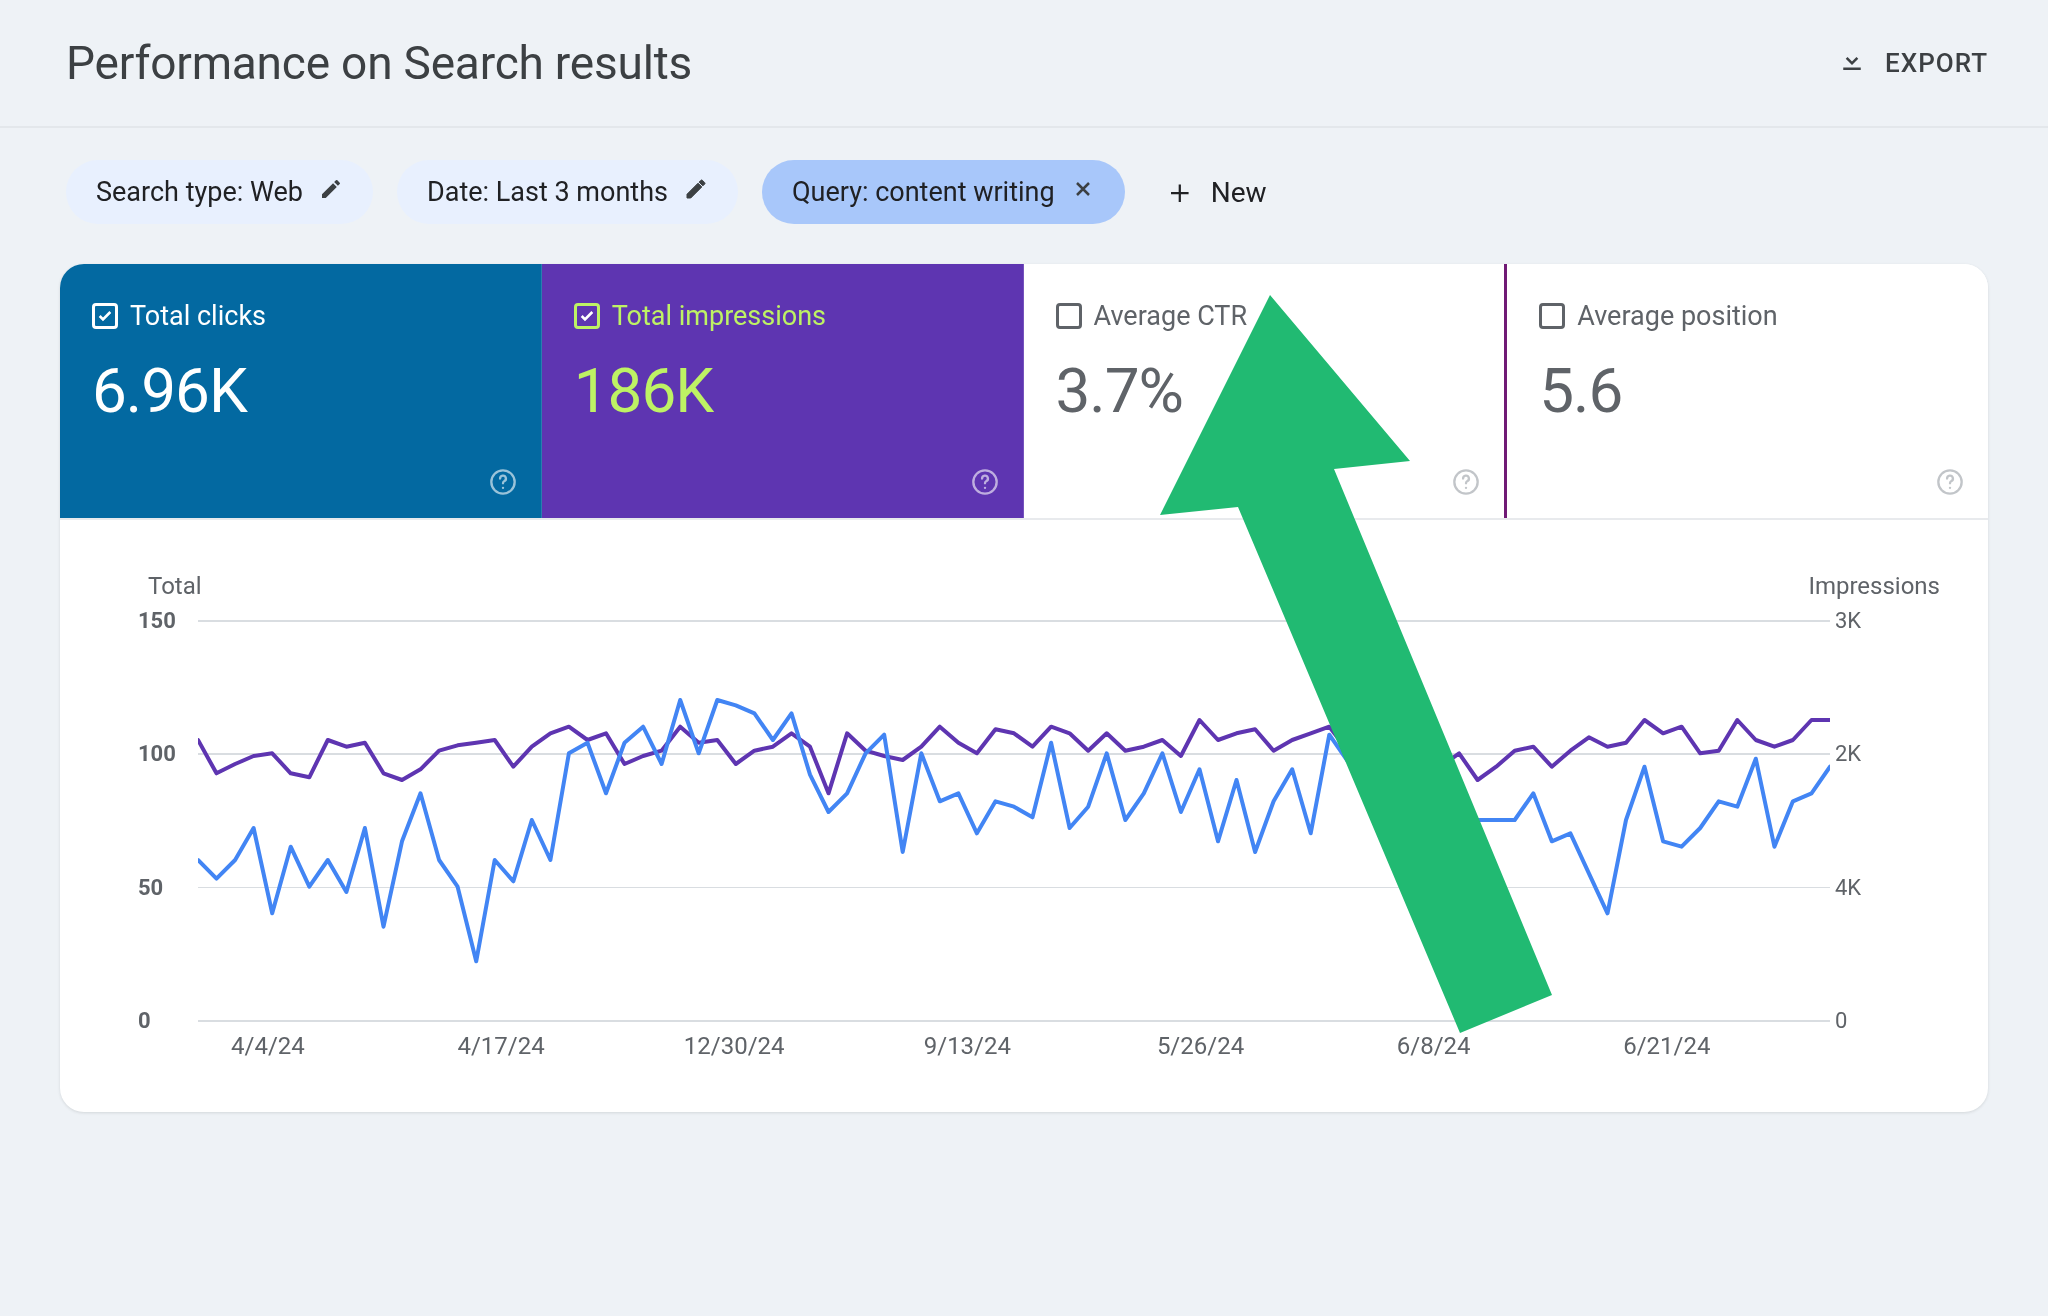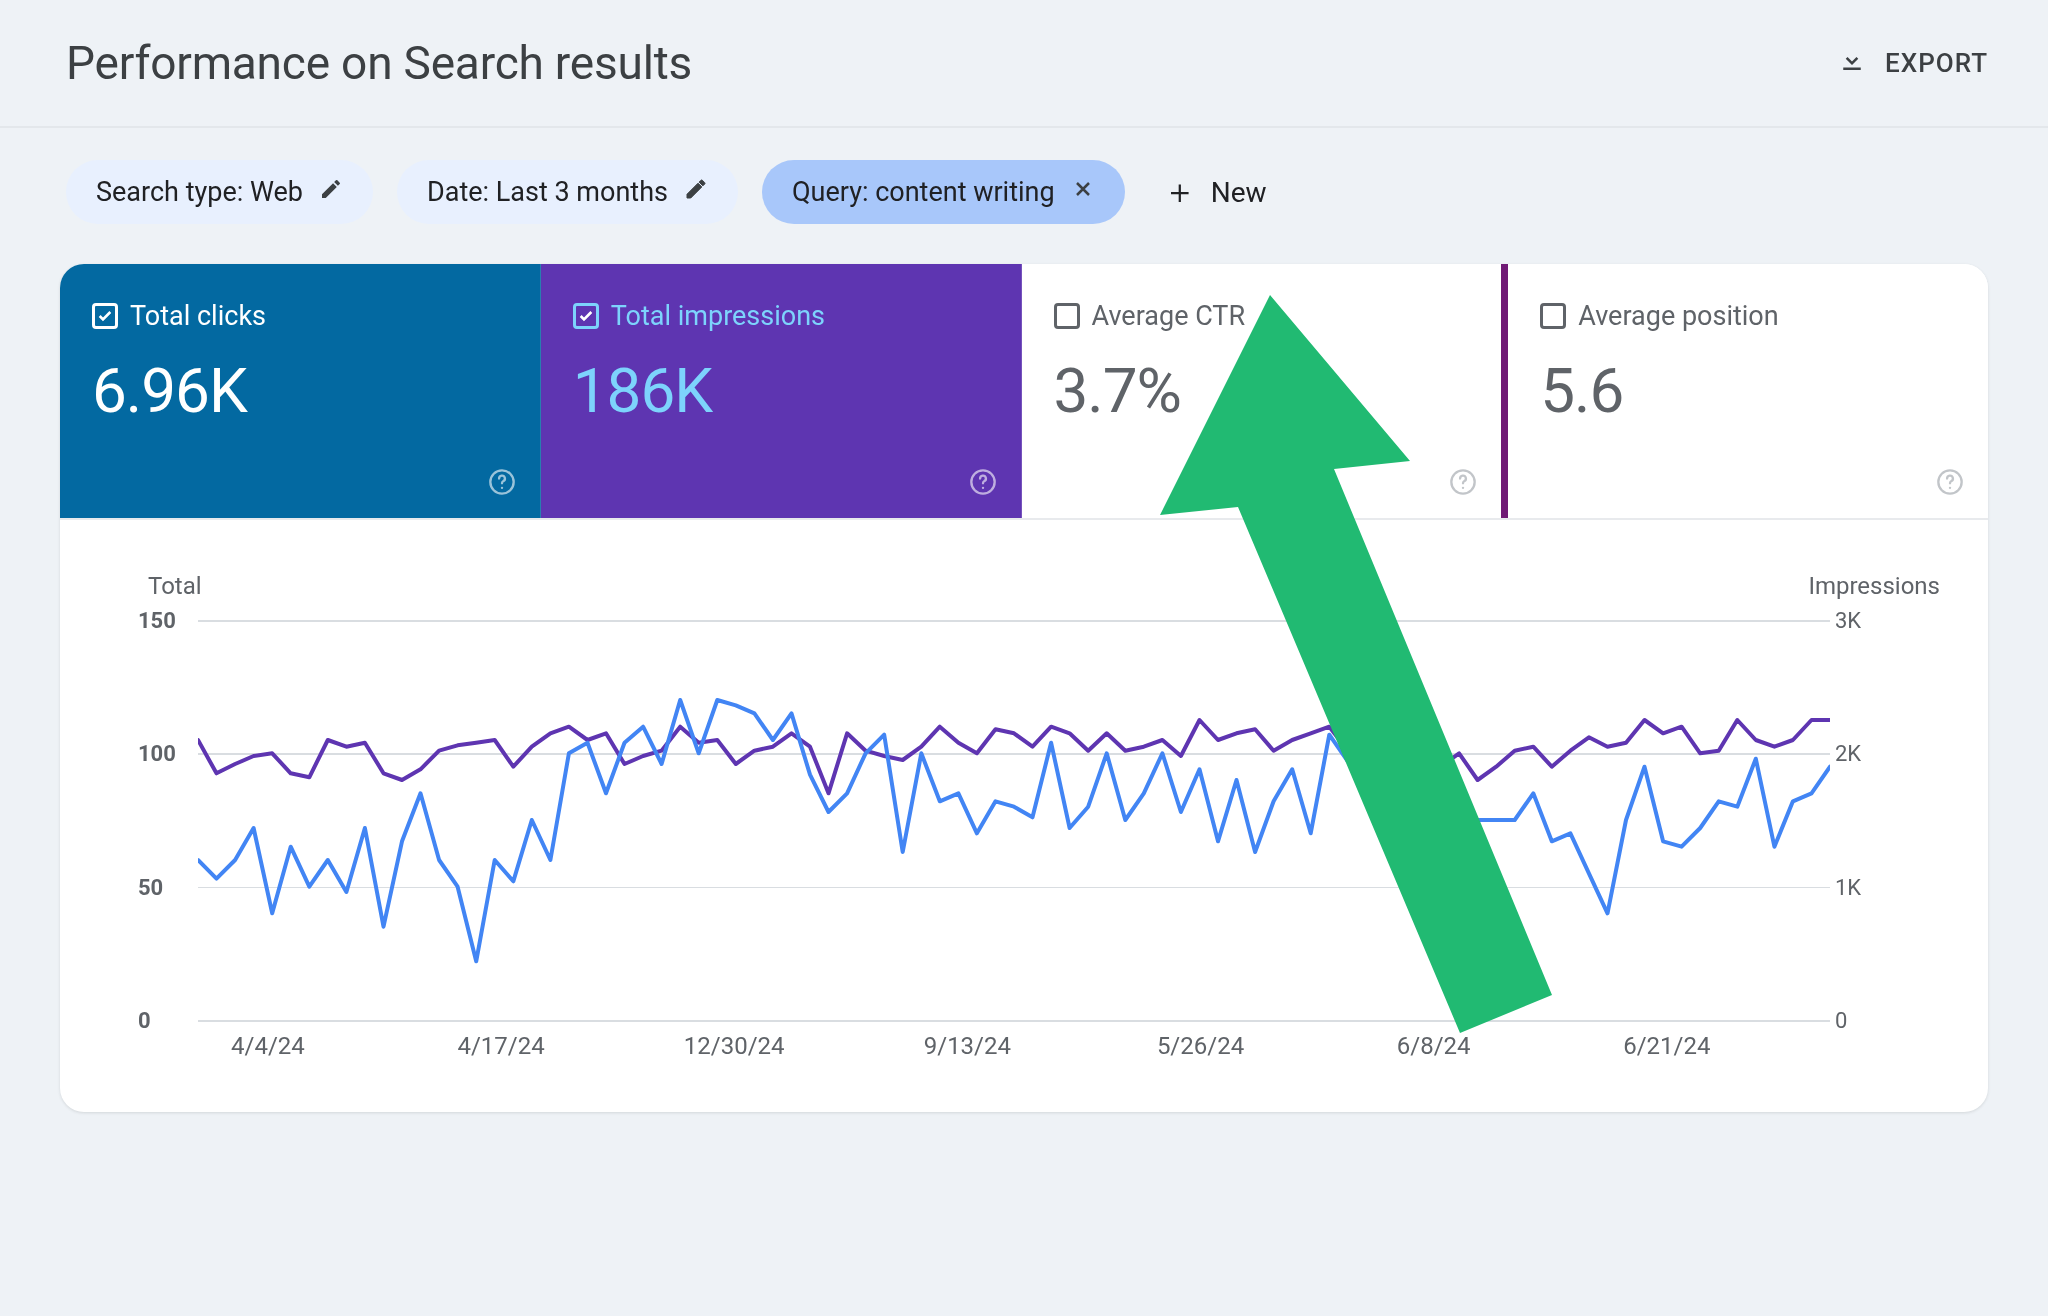--- a/index.html
+++ b/index.html
@@ -89,24 +89,24 @@
   .tile {
     position: relative;
     flex: 1;
     padding: 36px 32px 28px 32px;
     display: flex;
     flex-direction: column;
     justify-content: flex-start;
     cursor: pointer;
     border-right: 1px solid rgba(255,255,255,0.15);
   }
-  .tile.inactive { background: #fff; border-right: 7px solid #701a75; }
+  .tile.inactive { background: #fff; border-right: 3px solid #701a75; }
   .tile.inactive:last-child { border-right: none; }
   .tile.clicks { background: #0369a1; color: #fff; }
-  .tile.impressions { background: #5e35b1; color: #7dd3fc; }
+  .tile.impressions { background: #5e35b1; color: #bef264; }
   .tile-head {
     display: flex;
     align-items: center;
     gap: 12px;
     font-size: 27px;
     margin-bottom: 22px;
   }
   .tile.inactive .tile-head { color: #5f6368; }
   .tile-value {
     font-size: 62px;
@@ -324,21 +324,21 @@
     <div class="axis-title-left">Total</div>
     <div class="axis-title-right">Impressions</div>
 
     <div class="plot" id="plot">
 
     <div class="gridline" style="top: 400px;"></div>
         <div class="ytick-left" style="top: 400px;">0</div>
         <div class="ytick-right" style="top: 400px;">0</div>
         <div class="gridline" style="top: 266.667px;"></div>
         <div class="ytick-left" style="top: 266.667px;">50</div>
-        <div class="ytick-right" style="top: 266.667px;">1K</div>
+        <div class="ytick-right" style="top: 266.667px;">4K</div>
         <div class="gridline" style="top: 133.333px;"></div>
         <div class="ytick-left" style="top: 133.333px;">100</div>
         <div class="ytick-right" style="top: 133.333px;">2K</div>
         <div class="gridline" style="top: 0px;"></div>
         <div class="ytick-left" style="top: 0px;">150</div>
         <div class="ytick-right" style="top: 0px;">3K</div>
         <svg class="lines" viewBox="0 0 1632 400" preserveAspectRatio="none">
           <path d="M0.0 120.0 L18.5 153.3 L37.1 144.0 L55.6 136.0 L74.2 133.3 L92.7 153.3 L111.3 157.3 L129.8 120.0 L148.4 126.7 L166.9 122.7 L185.5 153.3 L204.0 160.0 L222.5 149.3 L241.1 130.7 L259.6 125.3 L278.2 122.7 L296.7 120.0 L315.3 146.7 L333.8 126.7 L352.4 113.3 L370.9 106.7 L389.5 120.0 L408.0 113.3 L426.5 144.0 L445.1 136.0 L463.6 130.7 L482.2 106.7 L500.7 122.7 L519.3 120.0 L537.8 144.0 L556.4 130.7 L574.9 126.7 L593.5 113.3 L612.0 126.7 L630.5 173.3 L649.1 113.3 L667.6 130.7 L686.2 136.0 L704.7 140.0 L723.3 126.7 L741.8 106.7 L760.4 122.7 L778.9 133.3 L797.5 109.3 L816.0 113.3 L834.5 126.7 L853.1 106.7 L871.6 113.3 L890.2 130.7 L908.7 113.3 L927.3 130.7 L945.8 126.7 L964.4 120.0 L982.9 136.0 L1001.5 100.0 L1020.0 120.0 L1038.5 113.3 L1057.1 109.3 L1075.6 130.7 L1094.2 120.0 L1112.7 113.3 L1131.3 106.7 L1149.8 130.7 L1168.4 120.0 L1186.9 120.0 L1205.5 113.3 L1224.0 133.3 L1242.5 146.7 L1261.1 133.3 L1279.6 160.0 L1298.2 146.7 L1316.7 130.7 L1335.3 126.7 L1353.8 146.7 L1372.4 130.7 L1390.9 117.3 L1409.5 126.7 L1428.0 122.7 L1446.5 100.0 L1465.1 113.3 L1483.6 106.7 L1502.2 133.3 L1520.7 130.7 L1539.3 100.0 L1557.8 120.0 L1576.4 126.7 L1594.9 120.0 L1613.5 100.0 L1632.0 100.0 " fill="none" stroke="#5e35b1" stroke-width="4" stroke-linejoin="round" stroke-linecap="round"></path>
           <path d="M0.0 240.0 L18.5 258.7 L37.1 240.0 L55.6 208.0 L74.2 293.3 L92.7 226.7 L111.3 266.7 L129.8 240.0 L148.4 272.0 L166.9 208.0 L185.5 306.7 L204.0 221.3 L222.5 173.3 L241.1 240.0 L259.6 266.7 L278.2 341.3 L296.7 240.0 L315.3 261.3 L333.8 200.0 L352.4 240.0 L370.9 133.3 L389.5 122.7 L408.0 173.3 L426.5 122.7 L445.1 106.7 L463.6 144.0 L482.2 80.0 L500.7 133.3 L519.3 80.0 L537.8 85.3 L556.4 93.3 L574.9 120.0 L593.5 93.3 L612.0 154.7 L630.5 192.0 L649.1 173.3 L667.6 133.3 L686.2 114.7 L704.7 232.0 L723.3 133.3 L741.8 181.3 L760.4 173.3 L778.9 213.3 L797.5 181.3 L816.0 186.7 L834.5 197.3 L853.1 122.7 L871.6 208.0 L890.2 186.7 L908.7 133.3 L927.3 200.0 L945.8 173.3 L964.4 133.3 L982.9 192.0 L1001.5 149.3 L1020.0 221.3 L1038.5 160.0 L1057.1 232.0 L1075.6 181.3 L1094.2 149.3 L1112.7 213.3 L1131.3 114.7 L1149.8 141.3 L1168.4 114.7 L1186.9 192.0 L1205.5 160.0 L1224.0 160.0 L1242.5 213.3 L1261.1 240.0 L1279.6 200.0 L1298.2 200.0 L1316.7 200.0 L1335.3 173.3 L1353.8 221.3 L1372.4 213.3 L1390.9 253.3 L1409.5 293.3 L1428.0 200.0 L1446.5 146.7 L1465.1 221.3 L1483.6 226.7 L1502.2 208.0 L1520.7 181.3 L1539.3 186.7 L1557.8 138.7 L1576.4 226.7 L1594.9 181.3 L1613.5 173.3 L1632.0 146.7 " fill="none" stroke="#4285f4" stroke-width="4" stroke-linejoin="round" stroke-linecap="round"></path>
         </svg>

